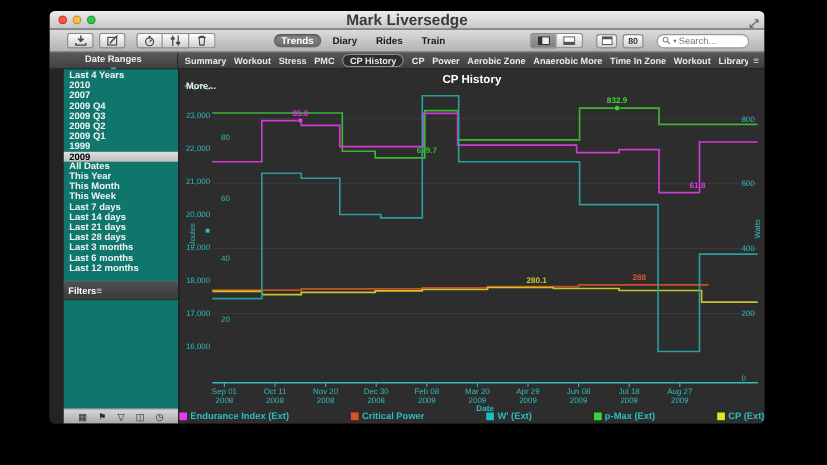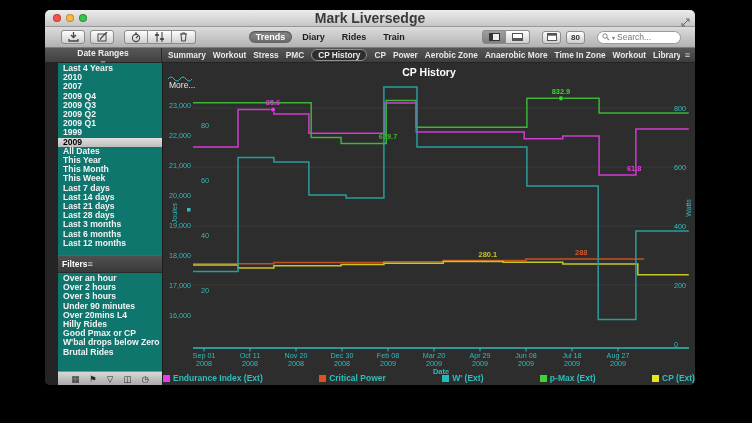--- a/index.html
+++ b/index.html
@@ -45,21 +45,21 @@
   .content{display:flex;height:322px;}
   .sidebar{width:117px;background:#242424;position:relative;flex:none;}
   .side-inner{position:absolute;left:13px;right:0;top:0;bottom:0;background:#0f766e;display:flex;flex-direction:column;}
   .ditem{font-size:8.6px;line-height:9.2px;color:#f3f3f3;padding-left:5px;white-space:nowrap;font-weight:600;}
   .ditem.sel{background:linear-gradient(#e0e0e0,#bdbdbd);color:#000;}
   .sec-head{margin-top:7px;height:12px;flex:none;background:linear-gradient(#505050,#3a3a3a);border-top:1px solid #5f5f5f;border-bottom:1px solid #2b2b2b;color:#fff;font-size:8.5px;font-weight:700;display:flex;align-items:center;padding:8px 4px;}
   .side-bottom{margin-top:auto;height:14px;background:linear-gradient(#d8d8d8,#a9a9a9);border-top:1px solid #8a8a8a;display:flex;align-items:center;justify-content:center;gap:10px;}
   .sbicon{font-size:8.5px;color:#2b2b2b;line-height:8px;}
 
   .main{flex:1;position:relative;background:#2d2d2d;border-left:1px solid #1d1d1d;}
-  .more{position:absolute;left:6px;top:17px;color:#e9e9e9;font-size:8.5px;z-index:3;}
+  .more{position:absolute;left:6px;top:10px;color:#e9e9e9;font-size:8.5px;z-index:3;font-weight:bold;}
   .chart-title{position:absolute;left:0;right:0;top:3px;text-align:center;color:#fff;font-size:10.5px;font-weight:700;z-index:2;}
   svg#plot{position:absolute;left:0;top:0;}
   svg text{font-family:"Liberation Sans","DejaVu Sans",sans-serif;}
   .legend{position:absolute;left:0;right:0;bottom:2px;display:flex;justify-content:space-between;gap:8px;align-items:center;z-index:2;}
   .legend .li{display:flex;align-items:center;gap:3px;}
   .legend .box{width:7px;height:7px;display:inline-block;}
   .legend .lab{font-size:8.5px;font-weight:600;}
 </style>
 </head>
 <body>
@@ -205,31 +205,20 @@
               <div class="ditem">Last 21 days</div>
               <div class="ditem">Last 28 days</div>
               <div class="ditem">Last 3 months</div>
               <div class="ditem">Last 6 months</div>
               <div class="ditem">Last 12 months</div>
             </div>
           <div class="sec-head">
             <span>Filters</span>
             <span class="menu" style="padding:0;">≡</span>
           </div>
-          <div id="filter-list" style="padding-top:1px;">
-              <div class="ditem">Over an hour</div>
-              <div class="ditem">Over 2 hours</div>
-              <div class="ditem">Over 3 hours</div>
-              <div class="ditem">Under 90 minutes</div>
-              <div class="ditem">Over 20mins L4</div>
-              <div class="ditem">Hilly Rides</div>
-              <div class="ditem">Good Pmax or CP</div>
-              <div class="ditem">W'bal drops below Zero</div>
-              <div class="ditem">Brutal Rides</div>
-            </div>
           <div class="side-bottom" id="side-bottom">
               <span class="sbicon">▦</span>
               <span class="sbicon">⚑</span>
               <span class="sbicon">▽</span>
               <span class="sbicon">◫</span>
               <span class="sbicon">◷</span>
             </div>
         </div>
       </div>
 

